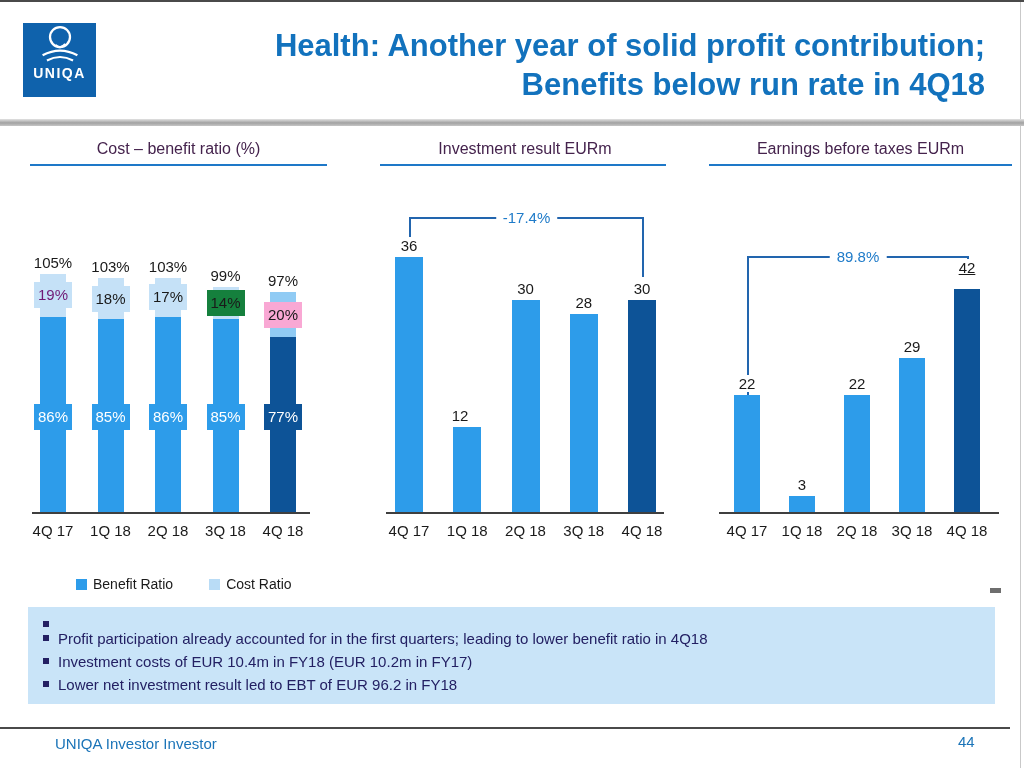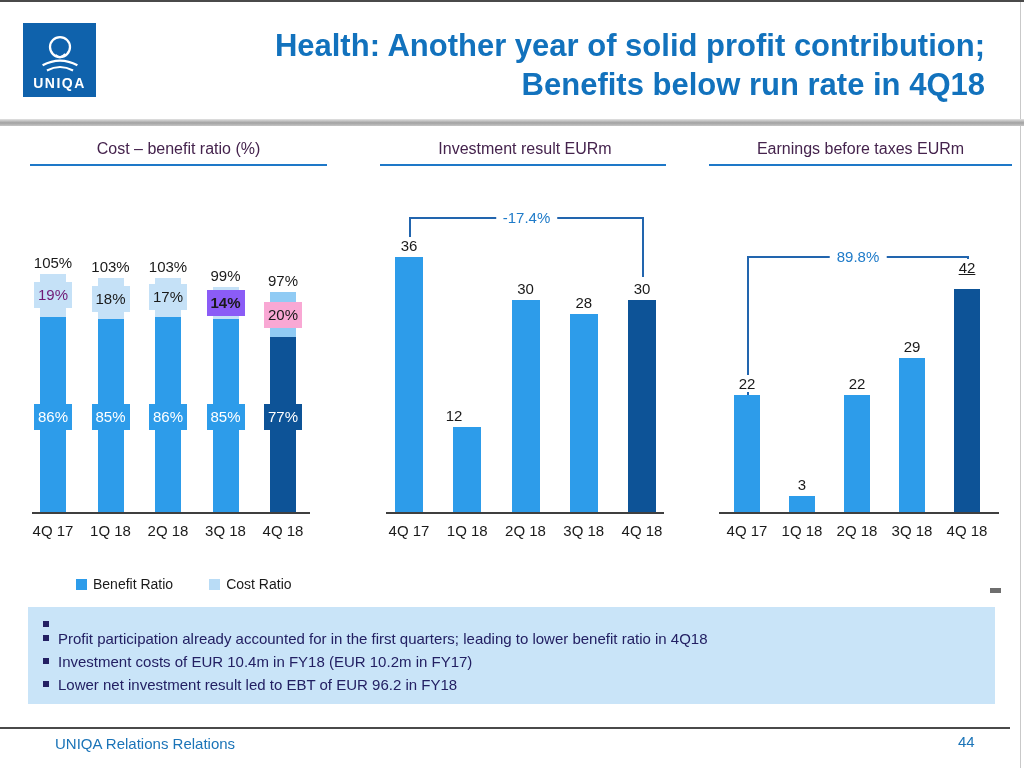--- a/index.html
+++ b/index.html
@@ -5,21 +5,21 @@
   html,body{margin:0;padding:0;background:#fff;}
   .page{position:relative;width:1024px;height:768px;background:#fff;overflow:hidden;
         font-family:"Liberation Sans",sans-serif;color:#1a1a1a;}
   .top-border{position:absolute;left:0;top:0;width:1024px;height:2px;background:#4A4A4A;}
   .right-frame{position:absolute;left:1020px;top:2px;width:1px;height:766px;background:#C9C9C9;}
 
   
   .logo{position:absolute;left:23px;top:23px;width:73px;height:74px;background:#0F62AC;
         display:flex;flex-direction:column;align-items:center;justify-content:flex-end;}
   .logo svg{width:56px;height:40px;margin-bottom:1px;}
-  .logo-text{color:#fff;font-weight:bold;font-size:14px;letter-spacing:1.5px;margin-bottom:6px;}
+  .logo-text{color:#fff;font-weight:bold;font-size:14px;letter-spacing:1.5px;margin-bottom:16px;}
   .header-title{position:absolute;left:150px;top:26px;width:835px;text-align:right;
         font-size:31px;font-weight:bold;line-height:39px;color:#1272BD;}
   .divider{position:absolute;left:0;top:119px;width:1024px;height:7px;
         background:linear-gradient(#E2E2E2,#A2A2A2 55%,#C6C6C6);}
 
   
   .panel-title{position:absolute;top:140px;font-size:16px;color:#45234D;text-align:center;}
   .pt1{left:30px;width:297px;}  .pt2{left:384px;width:282px;}  .pt3{left:709px;width:303px;}
   .panel-underline{position:absolute;top:164px;height:2px;background:#1E78C8;}
   .pu1{left:30px;width:297px;}  .pu2{left:380px;width:286px;}  .pu3{left:709px;width:303px;}
@@ -102,37 +102,37 @@
       <div class="xlabel" style="left: 52.5px;">1Q 18</div>
       <div class="seg" style="left: 125px; top: 108.19px; width: 26px; height: 38.59px; background: rgb(197, 225, 247);"></div>
       <div class="seg" style="left: 125px; top: 146.78px; width: 26px; height: 195.22px; background: rgb(45, 156, 234);"></div>
       <div class="vlabel" style="left: 114px; top: 88.19px;">103%</div>
       <div class="seglabel" style="left: 119px; top: 114.485px; background: rgb(197, 225, 247); color: rgb(26, 26, 26);">17%</div>
       <div class="seglabel" style="left: 119px; top: 234px; background: rgb(45, 156, 234); color: rgb(255, 255, 255);">86%</div>
       <div class="xlabel" style="left: 110px;">2Q 18</div>
       <div class="seg" style="left: 182.5px; top: 117.27px; width: 26px; height: 31.78px; background: rgb(197, 225, 247);"></div>
       <div class="seg" style="left: 182.5px; top: 149.05px; width: 26px; height: 192.95px; background: rgb(45, 156, 234);"></div>
       <div class="vlabel" style="left: 171.5px; top: 97.27px;">99%</div>
-      <div class="seglabel" style="left: 176.5px; top: 120.16px; background: #8b5cf6; color: rgb(26, 26, 26); font-weight: bold;">14%</div>
+      <div class="seglabel" style="left: 176.5px; top: 120.16px; background: #15803d; color: rgb(26, 26, 26);">14%</div>
       <div class="seglabel" style="left: 176.5px; top: 234px; background: rgb(45, 156, 234); color: rgb(255, 255, 255);">85%</div>
       <div class="xlabel" style="left: 167.5px;">3Q 18</div>
       <div class="seg" style="left: 240px; top: 121.81px; width: 26px; height: 45.4px; background: rgb(144, 203, 244);"></div>
       <div class="seg" style="left: 240px; top: 167.21px; width: 26px; height: 174.79px; background: rgb(13, 83, 151);"></div>
       <div class="vlabel" style="left: 229px; top: 101.81px;">97%</div>
       <div class="seglabel" style="left: 234px; top: 131.51px; background: #f9a8d4; color: rgb(26, 26, 26);">20%</div>
       <div class="seglabel" style="left: 234px; top: 234px; background: rgb(13, 83, 151); color: rgb(255, 255, 255);">77%</div>
       <div class="xlabel" style="left: 225px;">4Q 18</div>
     </div>
   <div class="plot" id="plot1">
     <div class="axis a2"></div>
   <div class="bar" style="left: 11px; top: 87.12px; width: 28px; height: 254.88px; background: rgb(45, 156, 234);"></div>
       <div class="vlabel" style="left: 1px; top: 67.12px;">36</div>
       <div class="xlabel" style="left: -3px;">4Q 17</div>
       <div class="bar" style="left: 69.25px; top: 257.04px; width: 28px; height: 84.96px; background: rgb(45, 156, 234);"></div>
-      <div class="vlabel" style="left: 46px; top: 237.04px;">12</div>
+      <div class="vlabel" style="left: 52px; top: 237.04px;">12</div>
       <div class="xlabel" style="left: 55.25px;">1Q 18</div>
       <div class="bar" style="left: 127.5px; top: 129.6px; width: 28px; height: 212.4px; background: rgb(45, 156, 234);"></div>
       <div class="vlabel" style="left: 117.5px; top: 109.6px;">30</div>
       <div class="xlabel" style="left: 113.5px;">2Q 18</div>
       <div class="bar" style="left: 185.75px; top: 143.76px; width: 28px; height: 198.24px; background: rgb(45, 156, 234);"></div>
       <div class="vlabel" style="left: 175.75px; top: 123.76px;">28</div>
       <div class="xlabel" style="left: 171.75px;">3Q 18</div>
       <div class="bar" style="left: 244px; top: 129.6px; width: 28px; height: 212.4px; background: rgb(13, 83, 151);"></div>
       <div class="vlabel" style="left: 234px; top: 109.6px;">30</div>
       <div class="xlabel" style="left: 230px;">4Q 18</div>
@@ -188,15 +188,15 @@
         <div class="bullet-marker"></div>
         <div class="bullet-text">Investment costs of EUR 10.4m in FY18 (EUR 10.2m in FY17)</div>
       </div>
       <div class="bullet-row">
         <div class="bullet-marker"></div>
         <div class="bullet-text">Lower net investment result led to EBT of EUR 96.2 in FY18</div>
       </div>
     </div>
 
   <div class="footer-line"></div>
-  <div class="footer-left" style="color: rgb(27, 116, 184);">UNIQA Relations Relations</div>
+  <div class="footer-left" style="color: rgb(27, 116, 184);">UNIQA Investor Investor</div>
   <div class="footer-page" style="color: rgb(27, 116, 184);">44</div>
 </div>
 
 </body></html>

